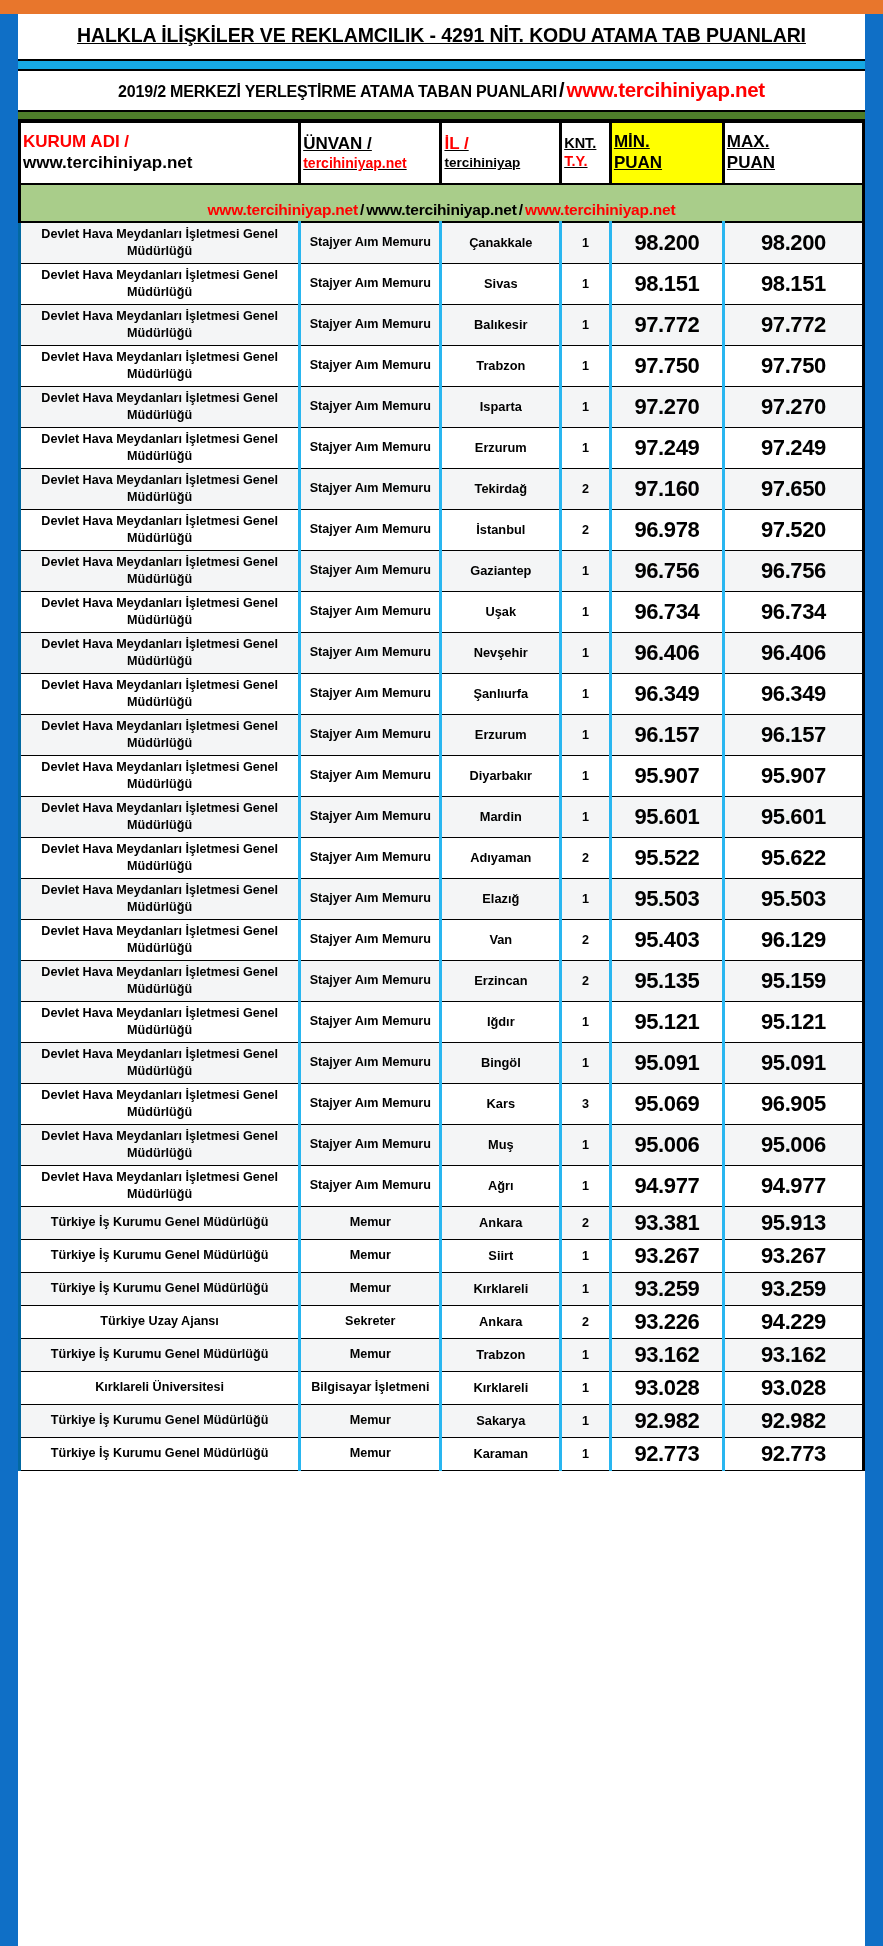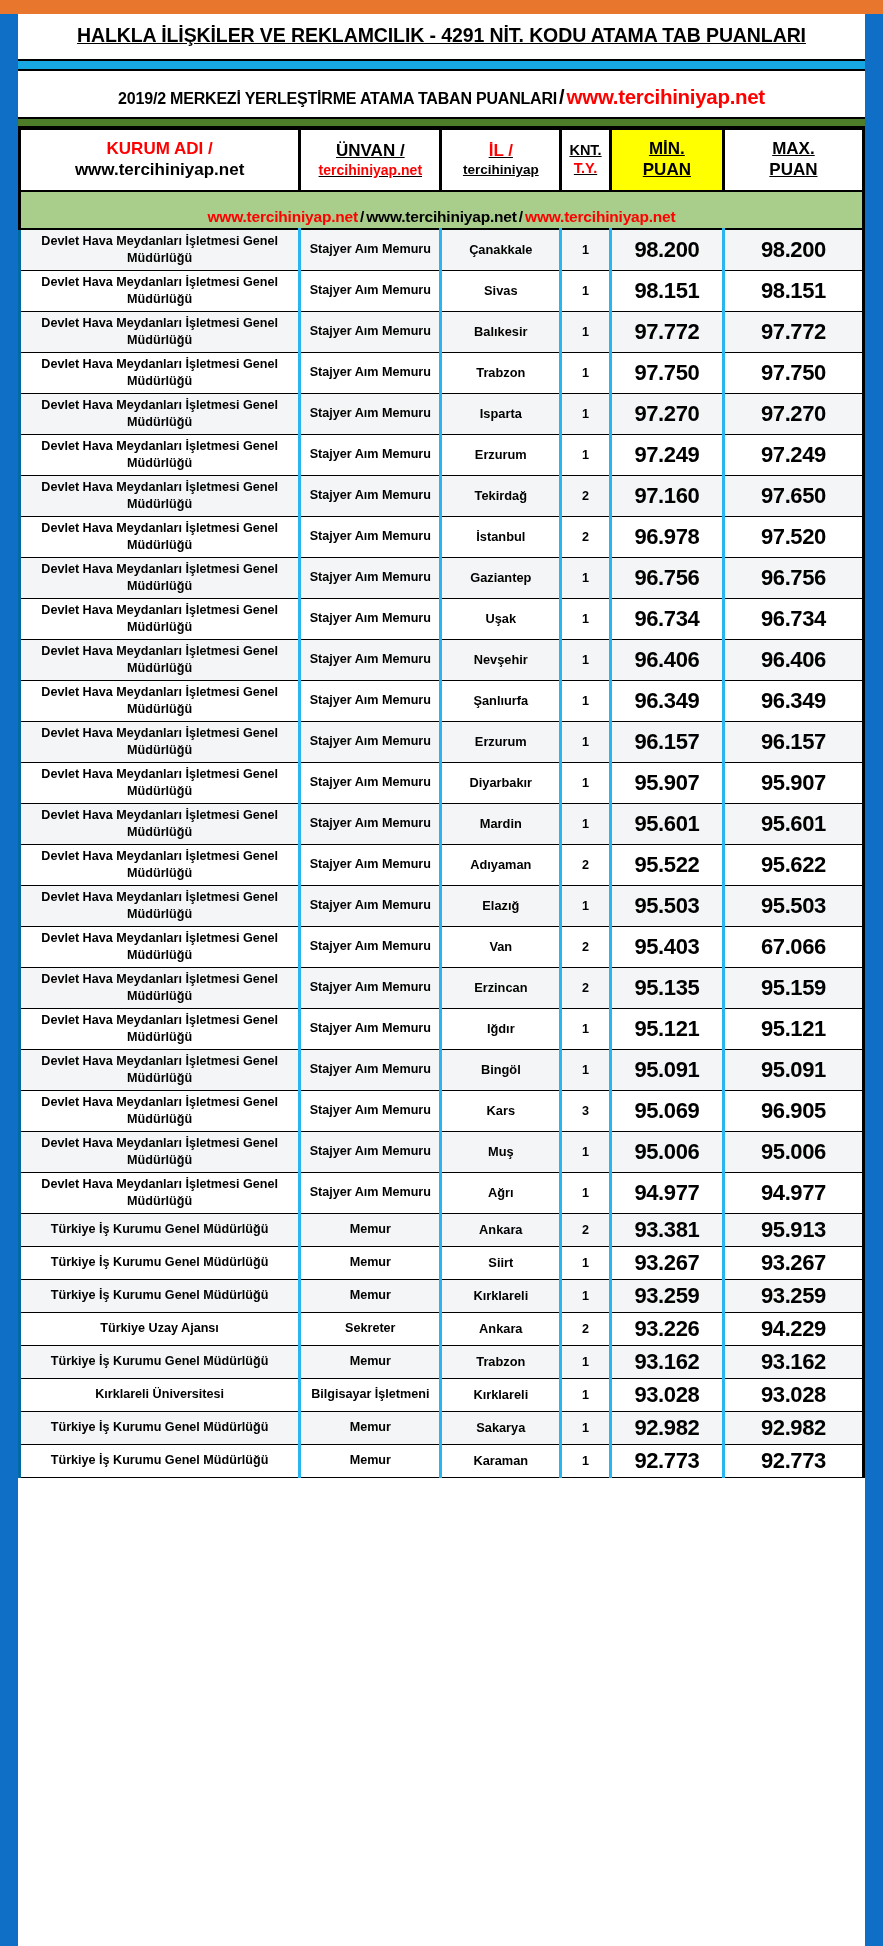--- a/index.html
+++ b/index.html
@@ -69,21 +69,21 @@
   .cyan-divider {
     height: 12px;
     background: #17a8e3;
     border-top: 2px solid #000;
     border-bottom: 2px solid #000;
   }
 
   .subtitle-block {
     background: #ffffff;
     text-align: center;
-    padding: 14px 6px 8px 6px;
+    padding: 7px 6px 8px 6px;
     white-space: nowrap;
   }
   .subtitle-block .sub-a {
     font-size: 16px;
     font-weight: bold;
     color: #000;
     letter-spacing: -0.2px;
   }
   .subtitle-block .sub-slash {
     font-size: 20px;
@@ -117,21 +117,21 @@
   table.grid col.c-knt    { width: 44px;  }
   table.grid col.c-min    { width: 100px; }
   table.grid col.c-max    { width: 124px; }
 
   
   tr.head-row td {
     background: #ffffff;
     border: 2px solid #000000;
     border-left-width: 3px;
     border-right-width: 3px;
-    text-align: center;
+    text-align: left;
     vertical-align: middle;
     padding: 4px 2px 5px 2px;
     height: 62px;
   }
   tr.head-row td.hilite { background: #ffff00; }
   tr.head-row td + td { border-left: 3px solid #0c4a6e; text-decoration: underline; }
 
   .h-line1 { display:block; font-size: 17px; font-weight: bold; line-height: 1.25; }
   .h-line2 { display:block; font-size: 17px; font-weight: bold; line-height: 1.3; }
   .h-red   { color: #ff0000; }
@@ -378,21 +378,21 @@
             <td class="cell-knt">1</td>
             <td class="cell-min">95.503</td>
             <td class="cell-max">95.503</td>
           </tr>
           <tr class="data-row norm">
             <td class="cell-kurum">Devlet Hava Meydanları İşletmesi Genel Müdürlüğü</td>
             <td class="cell-unvan">Stajyer Aım Memuru</td>
             <td class="cell-il">Van</td>
             <td class="cell-knt">2</td>
             <td class="cell-min">95.403</td>
-            <td class="cell-max">67.066</td>
+            <td class="cell-max">96.129</td>
           </tr>
           <tr class="data-row alt">
             <td class="cell-kurum">Devlet Hava Meydanları İşletmesi Genel Müdürlüğü</td>
             <td class="cell-unvan">Stajyer Aım Memuru</td>
             <td class="cell-il">Erzincan</td>
             <td class="cell-knt">2</td>
             <td class="cell-min">95.135</td>
             <td class="cell-max">95.159</td>
           </tr>
           <tr class="data-row norm">

